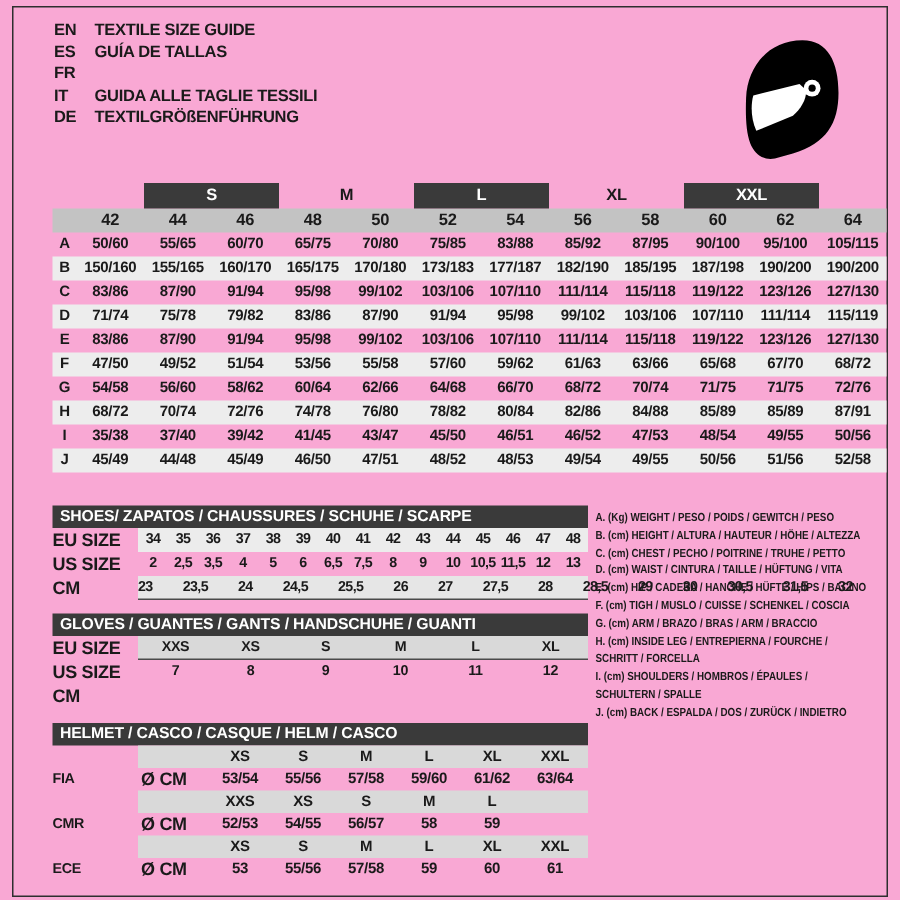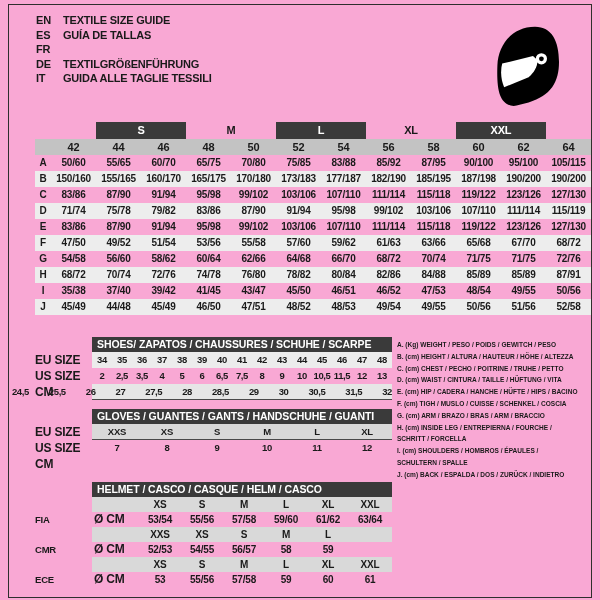--- a/index.html
+++ b/index.html
@@ -24,27 +24,27 @@
   .size-hdr{display:flex;background:#c3c3c3;height:16px;}
   .khole{width:16px;}
   .shcell{width:45px;text-align:center;font-size:11px;font-weight:700;line-height:16px;}
   .trow{display:flex;height:16px;line-height:16px;font-size:10px;font-weight:700;}
   .trows > div:nth-of-type(even){background:#ededed;}
   .tkey{width:16px;text-align:center;}
   .tcell{width:45px;text-align:center;}
 
   
   .btables{position:absolute;left:35px;top:337px;width:357px;}
-  .bt-title{display:flex;height:15px;}
+  .bt-title{display:flex;height:15px;flex-direction:column;}
   .tspace{width:57px;}
   .tbar{flex:1;background:#3a3a3a;color:#fff;font-size:10.5px;font-weight:700;
         line-height:15px;padding-left:5px;letter-spacing:-0.1px;}
   .bt-row{display:flex;height:16px;line-height:16px;}
   .rlabel{width:57px;font-size:12px;font-weight:700;}
-  .cells{display:flex;width:300px;justify-content:flex-end;}
+  .cells{display:flex;width:300px;}
   .scell{width:20px;text-align:center;font-size:9.5px;font-weight:700;letter-spacing:-0.4px;}
   .gvcell{width:50px;text-align:center;font-size:9.5px;font-weight:700;}
   .shoes .row-eu .cells{background:#ececec;}
   .shoes .row-cm .cells{background:#e6e6e6;border-bottom:1px solid #4a4a4a;gap:20px;}
   .gloves{margin-top:9px;}
   .gloves .row-eu .cells{background:#d9d9d9;border-bottom:1px solid #4a4a4a;}
   .gloves .row-cm .cells{background:#e6e6e6;}
 
   .helmets{margin-top:10px;}
   .hrow{display:flex;height:15px;line-height:15px;}
@@ -73,26 +73,26 @@
         <span class="lang-text">TEXTILE SIZE GUIDE</span>
       </div>
       <div class="lang-row">
         <span class="lang-code">ES</span>
         <span class="lang-text">GUÍA DE TALLAS</span>
       </div>
       <div class="lang-row">
         <span class="lang-code">FR</span>
       </div>
       <div class="lang-row">
+        <span class="lang-code">IT</span>
+        <span class="lang-text">GUIDA ALLE TAGLIE TESSILI</span>
+      </div>
+      <div class="lang-row">
         <span class="lang-code">DE</span>
         <span class="lang-text">TEXTILGRÖßENFÜHRUNG</span>
-      </div>
-      <div class="lang-row">
-        <span class="lang-code">IT</span>
-        <span class="lang-text">GUIDA ALLE TAGLIE TESSILI</span>
       </div>
     </div>
 
   <svg class="helmet-ic" viewBox="0 0 100 110" aria-hidden="true">
     <path fill="#000" d="M60,6 C31,6 14,29 13,54 C12.4,69 13,83 16.5,92 C20,101 28,106.5 37,104.5 L52,100.5 C80,92 90,75 90,50 C90,24 81,6 60,6 Z"></path>
     <path fill="#fff" d="M19,52 C16.5,61 17.5,73 21.5,81.5 L52,69 C59,63 63.5,55 63,47.5 L57.5,42.5 Z"></path>
     <circle cx="68" cy="46" r="7" fill="#fff"></circle>
     <circle cx="68" cy="46" r="3" fill="#000"></circle>
   </svg>
 

